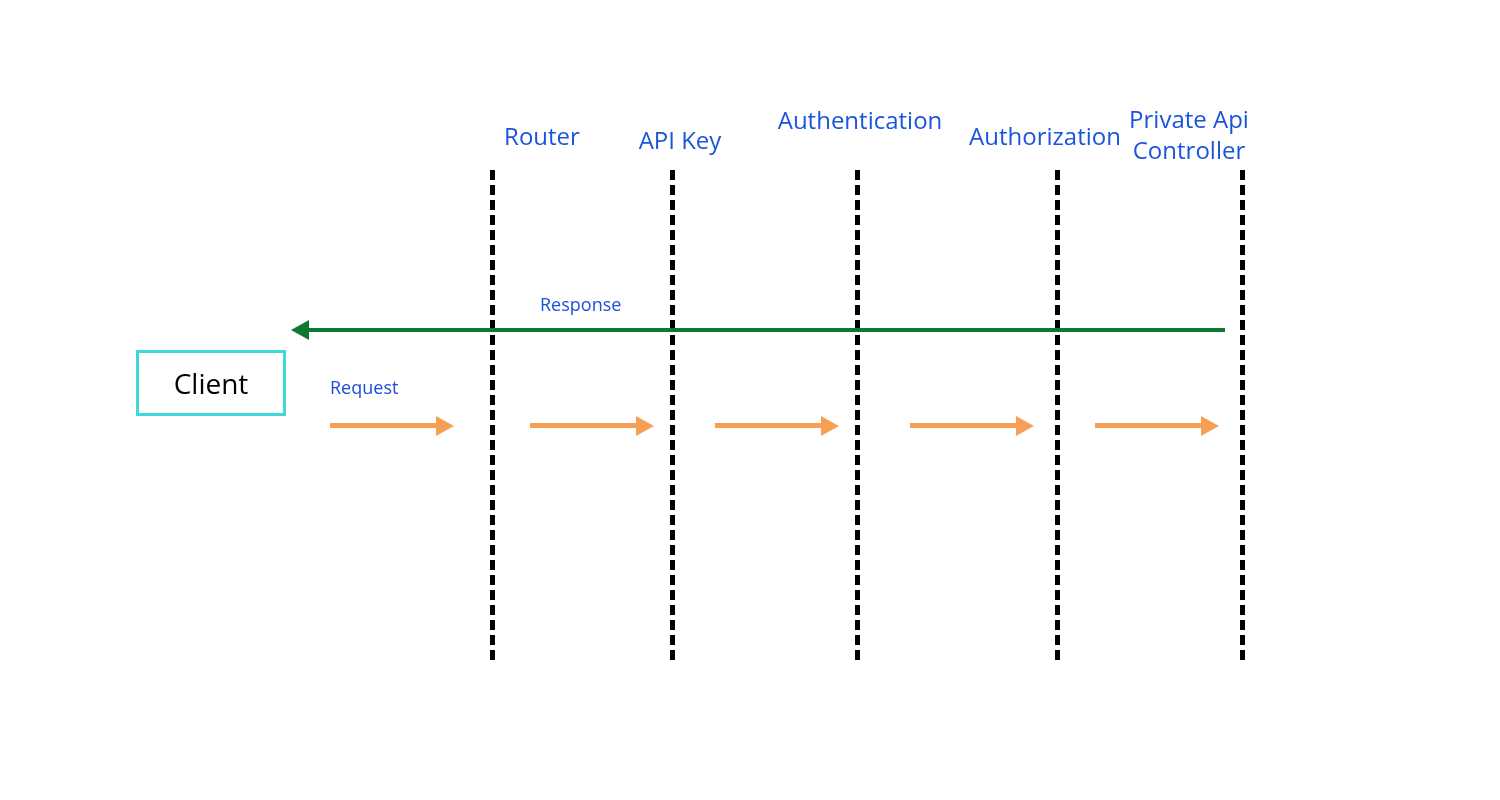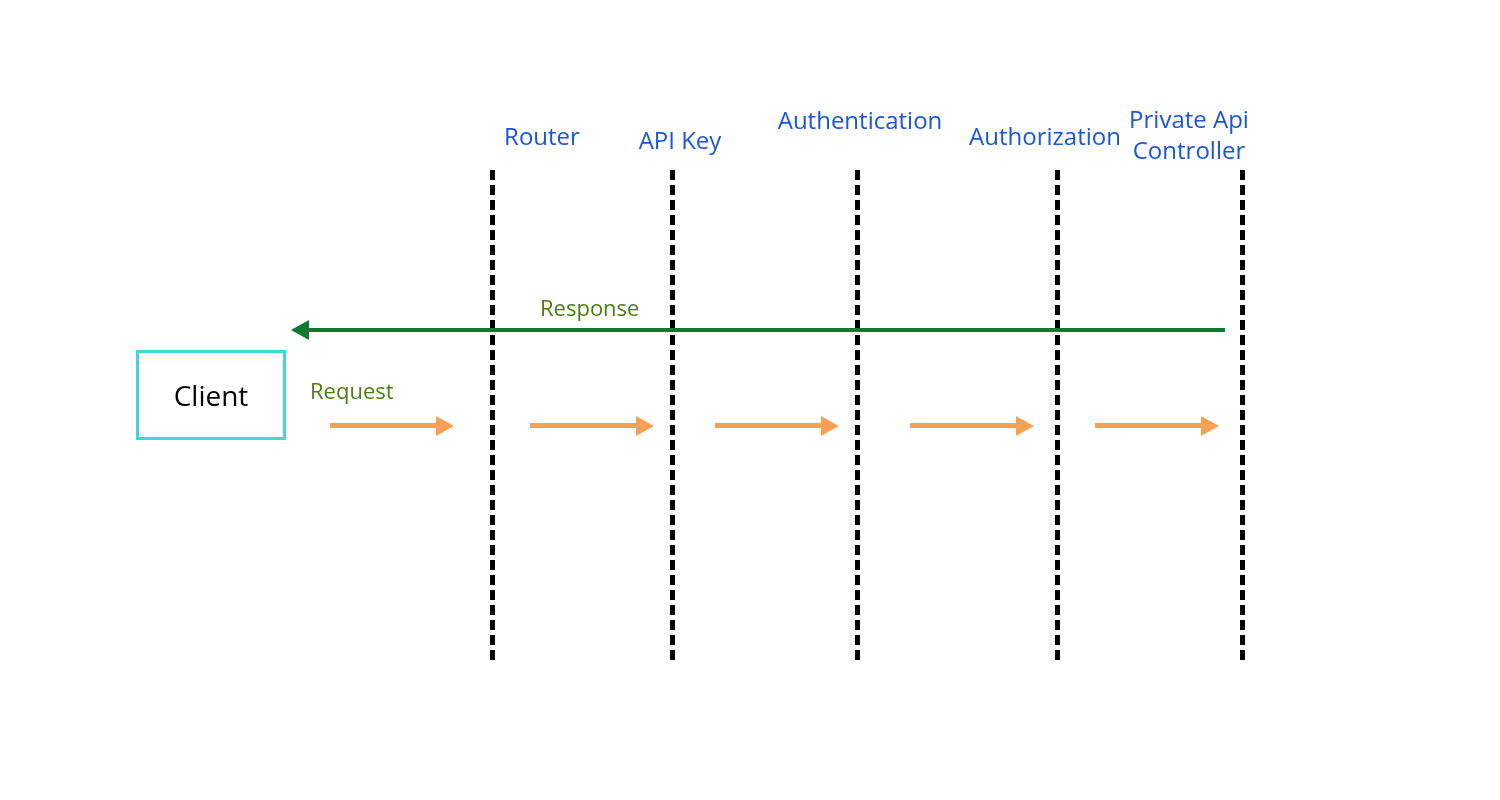--- a/index.html
+++ b/index.html
@@ -31,22 +31,22 @@
       border: 3px solid #3ed8d8;
       background: #fff;
       display: flex;
       align-items: center;
       justify-content: center;
       font-size: 28px;
       color: #000;
     }
     .arrow-label {
       position: absolute;
-      font-size: 22px;
-      color: #4d7c0f;
+      font-size: 18px;
+      color: #1d4ed8;
     }
     .response-arrow {
       position: absolute;
       background: #0b7a2e;
       height: 4px;
     }
     .response-arrow::before {
       content: "";
       position: absolute;
       left: -14px;
@@ -82,27 +82,27 @@
   <span>Private Api</span><br>
   <span>Controller</span>
 </div>
 
 <div class="dashed-line" style="left:490px;"></div>
 <div class="dashed-line" style="left:670px;"></div>
 <div class="dashed-line" style="left:855px;"></div>
 <div class="dashed-line" style="left:1055px;"></div>
 <div class="dashed-line" style="left:1240px;"></div>
 
-<div class="client-box" style="left:136px; top:350px; width:150px; height:90px;">
+<div class="client-box" style="left:136px; top:350px; width:150px; height:66px;">
   <span>Client</span>
 </div>
 
 <div class="arrow-label" style="left:540px; top:292px;">Response</div>
 
 <div class="response-arrow" style="left:305px; top:328px; width:920px;"></div>
 
-<div class="arrow-label" style="left:310px; top:375px;">Request</div>
+<div class="arrow-label" style="left:330px; top:375px;">Request</div>
 
 <div class="request-arrow" style="left:330px; top:423px;"></div>
 <div class="request-arrow" style="left:530px; top:423px;"></div>
 <div class="request-arrow" style="left:715px; top:423px;"></div>
 <div class="request-arrow" style="left:910px; top:423px;"></div>
 <div class="request-arrow" style="left:1095px; top:423px;"></div>
 
 </body></html>

